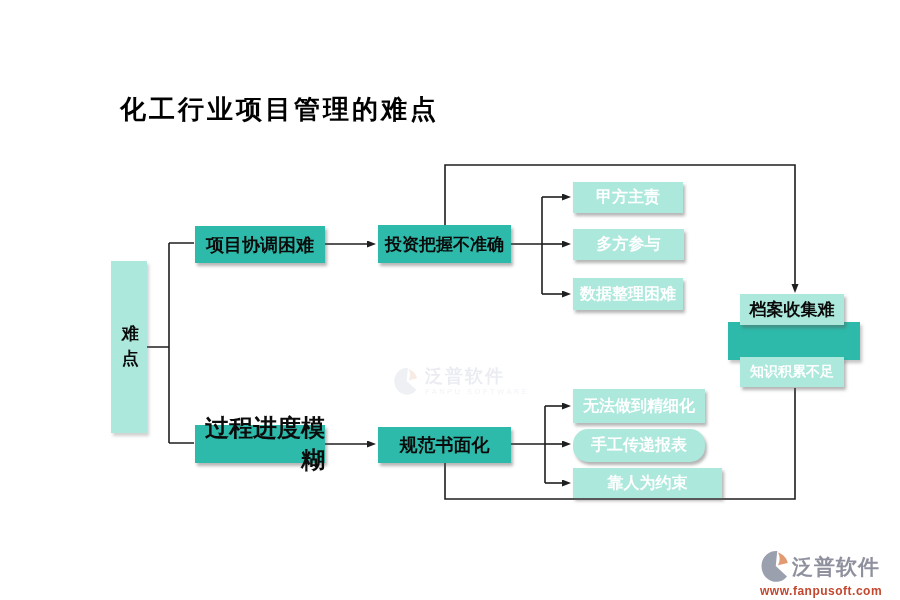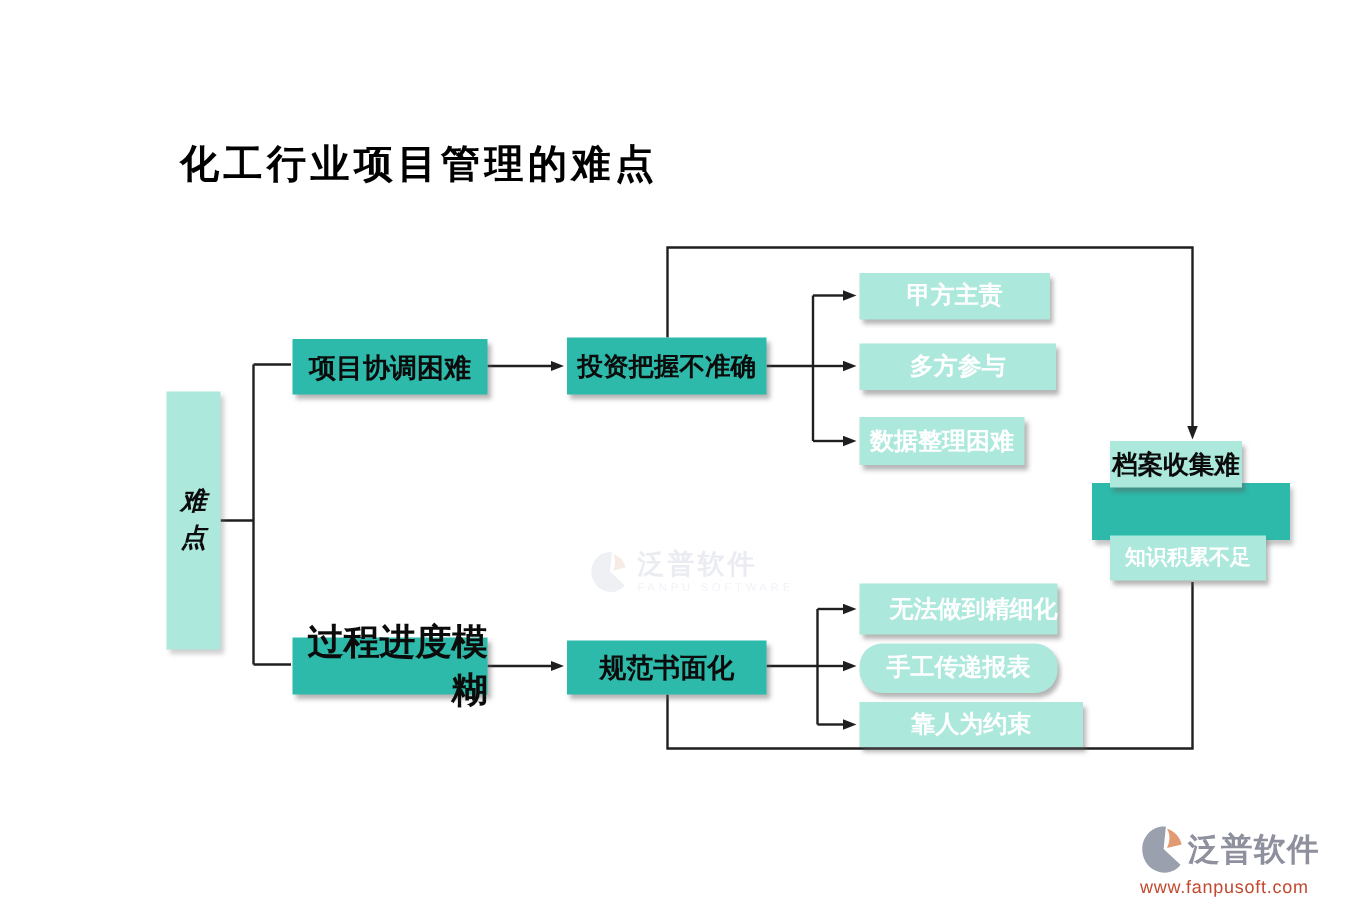--- a/index.html
+++ b/index.html
@@ -14,46 +14,46 @@
   .node{
     position:absolute;display:flex;align-items:center;justify-content:center;
     box-shadow:2px 3px 3px rgba(90,90,90,0.45);
     box-sizing:border-box;text-align:center;z-index:2;
   }
   .teal{background:var(--teal);color:#0b0b0b;font-weight:bold;text-align:right;}
   .mint{background:var(--mint);color:#ffffff;font-weight:bold;}
   .mint-dark{background:var(--mint);color:#0b0b0b;font-weight:bold;}
   #root-node{left:111px;top:261px;width:36px;height:172px;background:var(--mint);
     color:#0b0b0b;font-weight:bold;font-size:17px;box-shadow:2px 3px 3px rgba(120,120,120,0.35);}
-  #root-node span{display:block;width:1.15em;word-break:break-all;line-height:1.45;text-align:center;font-style:italic;}
+  #root-node span{display:block;width:1.15em;word-break:break-all;line-height:1.45;text-align:right;}
   #top-l1{left:195px;top:226px;width:130px;height:37px;font-size:18px;}
   #top-l2{left:378px;top:225px;width:133px;height:38px;font-size:17px;}
-  #top-leaf-1{left:573px;top:182px;width:127px;height:31px;font-size:16px;}
-  #top-leaf-2{left:573px;top:229px;width:131px;height:31px;font-size:16px;}
+  #top-leaf-1{left:573px;top:182px;width:110px;height:31px;font-size:16px;}
+  #top-leaf-2{left:573px;top:229px;width:111px;height:31px;font-size:16px;}
   #top-leaf-3{left:573px;top:278px;width:110px;height:32px;font-size:16px;}
   #bot-l1{left:195px;top:425px;width:130px;height:38px;font-size:24px;}
   #bot-l2{left:378px;top:427px;width:133px;height:36px;font-size:18px;font-family:Liberation Serif, serif;}
-  #bot-leaf-1{left:573px;top:389px;width:132px;height:34px;font-size:16px;justify-content:flex-end;}
+  #bot-leaf-1{left:573px;top:389px;width:132px;height:34px;font-size:16px;}
   #bot-leaf-2{left:573px;top:429px;width:132px;height:33px;font-size:16px;border-radius:15px;}
   #bot-leaf-3{left:573px;top:468px;width:149px;height:30px;font-size:16px;}
-  #archive-node{left:740px;top:294px;width:88px;height:31px;font-size:17px;}
+  #archive-node{left:740px;top:294px;width:104px;height:31px;font-size:17px;}
   #knowledge-node{left:740px;top:357px;width:104px;height:30px;font-size:14px;}
   #teal-bar{position:absolute;left:728px;top:322px;width:132px;height:38px;
     background:var(--teal);z-index:1;box-shadow:2px 3px 3px rgba(90,90,90,0.35);}
   #connector-svg{position:absolute;left:0;top:0;z-index:0;}
   
   #watermark{position:absolute;left:393px;top:366px;display:flex;align-items:center;
     gap:6px;opacity:0.55;z-index:0;}
   #watermark .wm-text-cn{font-size:18px;font-weight:bold;color:#dcdee8;letter-spacing:2px;line-height:1;}
   #watermark .wm-text-en{font-size:7.5px;color:#e6e8f0;letter-spacing:2.5px;line-height:1;margin-top:3px;}
   
   #footer-logo{position:absolute;left:760px;top:549px;z-index:3;}
   #footer-logo .row{display:flex;align-items:center;gap:2px;}
   #footer-brand-text{font-size:21px;font-weight:bold;color:#8f909e;letter-spacing:1px;line-height:1;}
-  #footer-website-text{font-size:12px;font-weight:normal;color:#c2482f;line-height:1;margin-top:2px;letter-spacing:0.5px;}
+  #footer-website-text{font-size:12px;font-weight:bold;color:#c2482f;line-height:1;margin-top:2px;letter-spacing:0.5px;}
 </style>
 </head>
 <body>
 
 <div id="stage">
 
   <div id="page-title">化工行业项目管理的难点</div>
 
   <svg id="connector-svg" width="900" height="600" viewBox="0 0 900 600">
     <defs>

